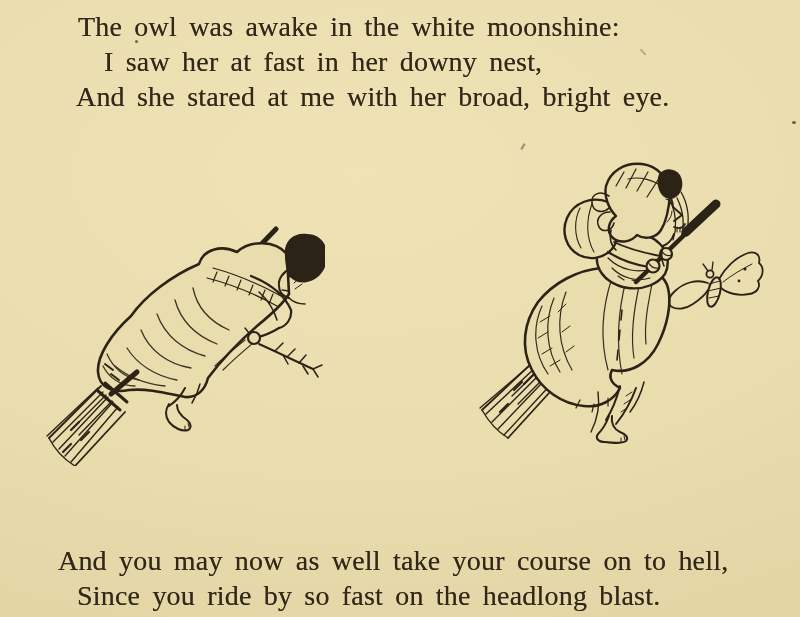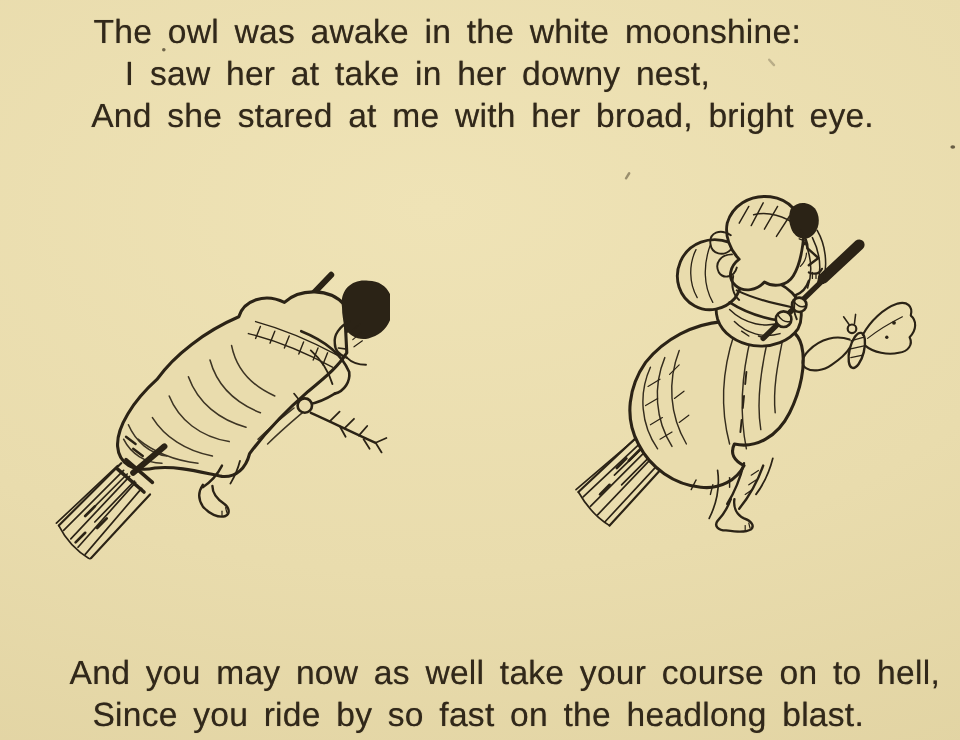--- a/index.html
+++ b/index.html
@@ -2,21 +2,21 @@
 <html><head>
 <meta charset="utf-8">
 <style>
   html,body{margin:0;padding:0;background:#d8cb9c;}
   .page{
     position:relative;
     width:800px;height:617px;
     overflow:hidden;
     background:
       radial-gradient(130% 95% at 45% 28%, #efe3b6 0%, #e9dcad 52%, #e2d4a3 88%, #dccd9b 100%);
-    font-family:Liberation Sans, sans-serif;
+    font-family:Liberation Serif, serif;
     color:#30271a;
   }
   .stanza-line{
     position:absolute;
     white-space:nowrap;
     font-size:28px;
     letter-spacing:0.2px;
     word-spacing:5px;
     color:#31281a;
     text-shadow:0 0 0.6px rgba(47,39,24,.65);
@@ -34,21 +34,21 @@
   .speck{position:absolute;background:#473d2a;border-radius:50%;}
   svg{display:block;}
 </style>
 </head>
 <body>
 
 <div class="page">
 
   <div>
     <div class="stanza-line" style="left:78px;top:11px;">The owl was awake in the white moonshine:</div>
-    <div class="stanza-line" style="left:104px;top:46px;">I saw her at take in her downy nest,</div>
+    <div class="stanza-line" style="left:104px;top:46px;">I saw her at fast in her downy nest,</div>
     <div class="stanza-line" style="left:76px;top:81px;">And she stared at me with her broad, bright eye.</div>
   </div>
 
   <div class="speck" style="left:135px;top:40px;width:3px;height:3px;opacity:.75;"></div>
   <div class="speck" style="left:792px;top:121px;width:4px;height:3px;opacity:.8;"></div>
   <div class="speck" style="left:522px;top:143px;width:2px;height:7px;border-radius:2px;transform:rotate(32deg);opacity:.5;"></div>
   <div class="speck" style="left:642px;top:48px;width:2px;height:8px;border-radius:2px;transform:rotate(-42deg);opacity:.3;"></div>
 
   <div class="illu" style="left:45px;top:216px;" role="img" aria-label="Witch flying prone on a broomstick, clutching a sprig">
     <svg width="280" height="250" viewBox="0 0 280 250">

